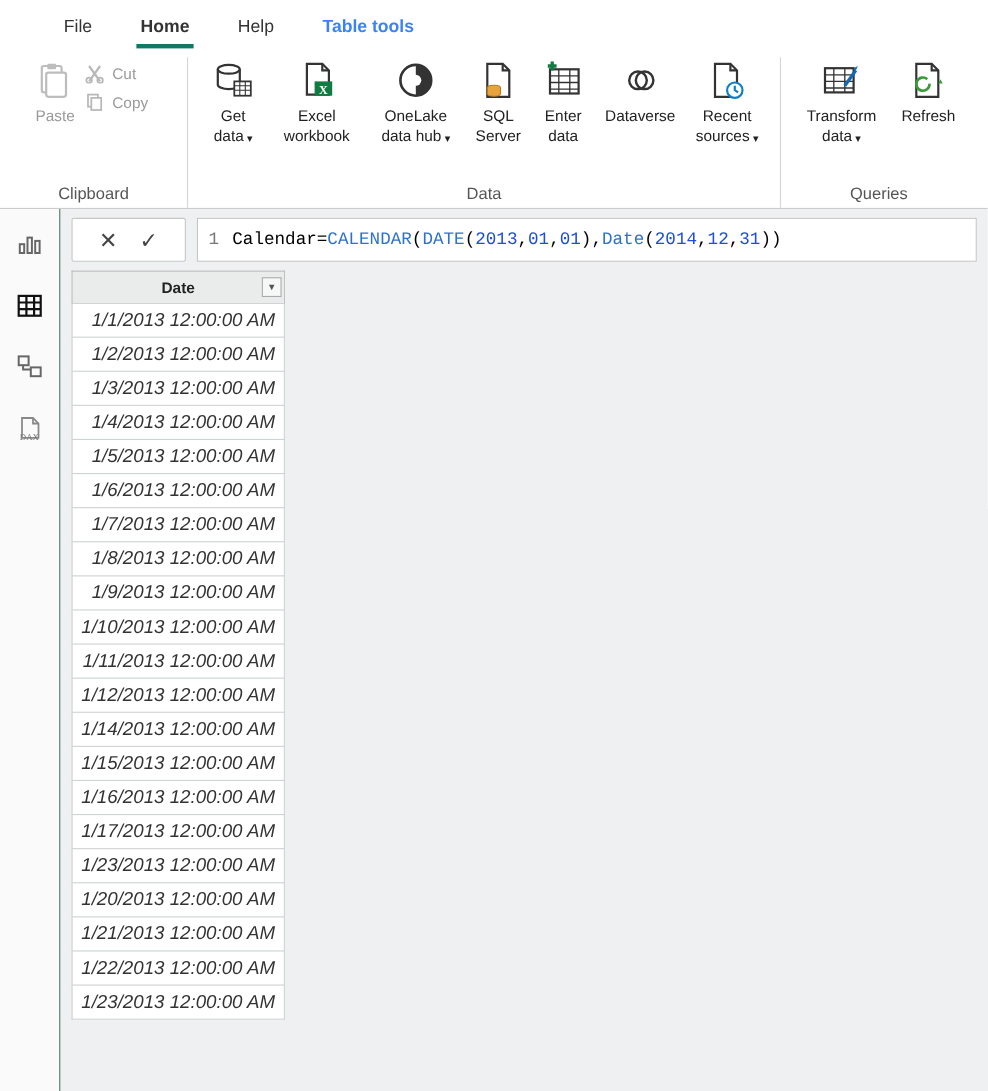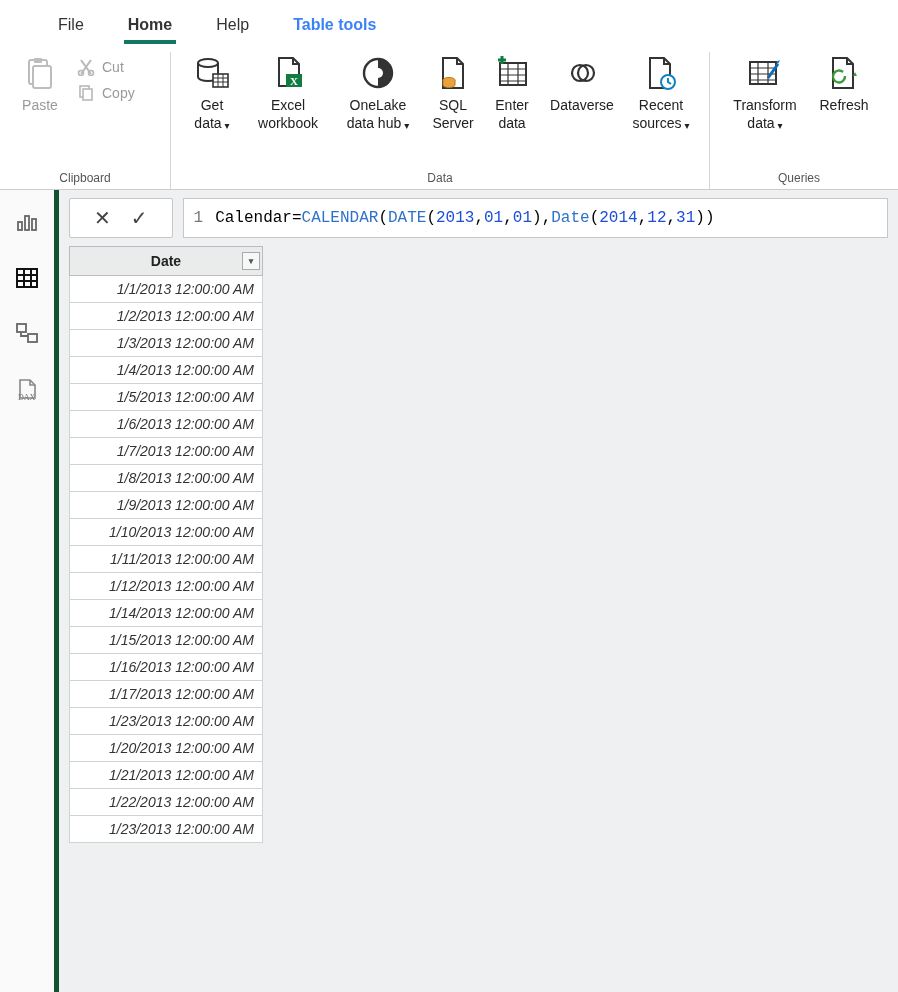--- a/index.html
+++ b/index.html
@@ -60,21 +60,21 @@
   .ribbon-group + .ribbon-group {
     border-left: 1px solid #d6d6d6;
   }
   .group-row {
     display: flex;
     align-items: flex-start;
     flex: 1;
   }
   .group-title {
     text-align: center;
-    font-size: 12px;
+    font-size: 15px;
     color: #555;
     padding: 2px 0 2px 0;
     position: absolute;
     bottom: 2px;
     left: 0;
     right: 0;
   }
   .big-btn {
     display: flex;
     flex-direction: column;
@@ -82,21 +82,21 @@
     justify-content: flex-start;
     width: 70px;
     padding: 2px 2px 0 2px;
     text-align: center;
     font-size: 14px;
     cursor: pointer;
     color: #222;
     opacity:1;
   }
   .big-btn.wide { width: 86px; }
-  .big-btn.dimmed { color:#9a9a9a; }
+  .big-btn.dimmed { color:#9a9a9a;align-items:flex-end; }
   .big-btn .ic {
     width: 38px;
     height: 38px;
     margin-bottom: 4px;
     display:flex;align-items:center;justify-content:center;
   }
   .big-btn .lbl { line-height: 18px; }
   .small-btn {
     display: flex;
     align-items: center;
@@ -119,21 +119,21 @@
 
   
   .work-area {
     display: flex;
     height: calc(100% - 44px - 146px);
   }
 
   .leftnav {
     width: 54px;
     background: #fafafa;
-    border-right: 5px solid #14532d;
+    border-right: 1px solid #14532d;
     display: flex;
     flex-direction: column;
     align-items: center;
     padding-top: 14px;
   }
   .leftnav .navbtn {
     width: 36px;
     height: 36px;
     margin-bottom: 20px;
     display:flex;
@@ -216,21 +216,21 @@
     background:#f6f7f7;
     display:flex;align-items:center;justify-content:center;
     font-size:9px;color:#555;
   }
   .data-table td {
     border:1px solid #cfd3d3;
     background:#fff;
     font-style:italic;
     text-align:right;
     padding:5px 8px 5px 4px;
-    font-size:14px;
+    font-size:17px;
     color:#333;
     white-space:nowrap;
   }
 
   svg { display:block; }
 </style>
 </head>
 <body>
 
 <div class="tabs">

